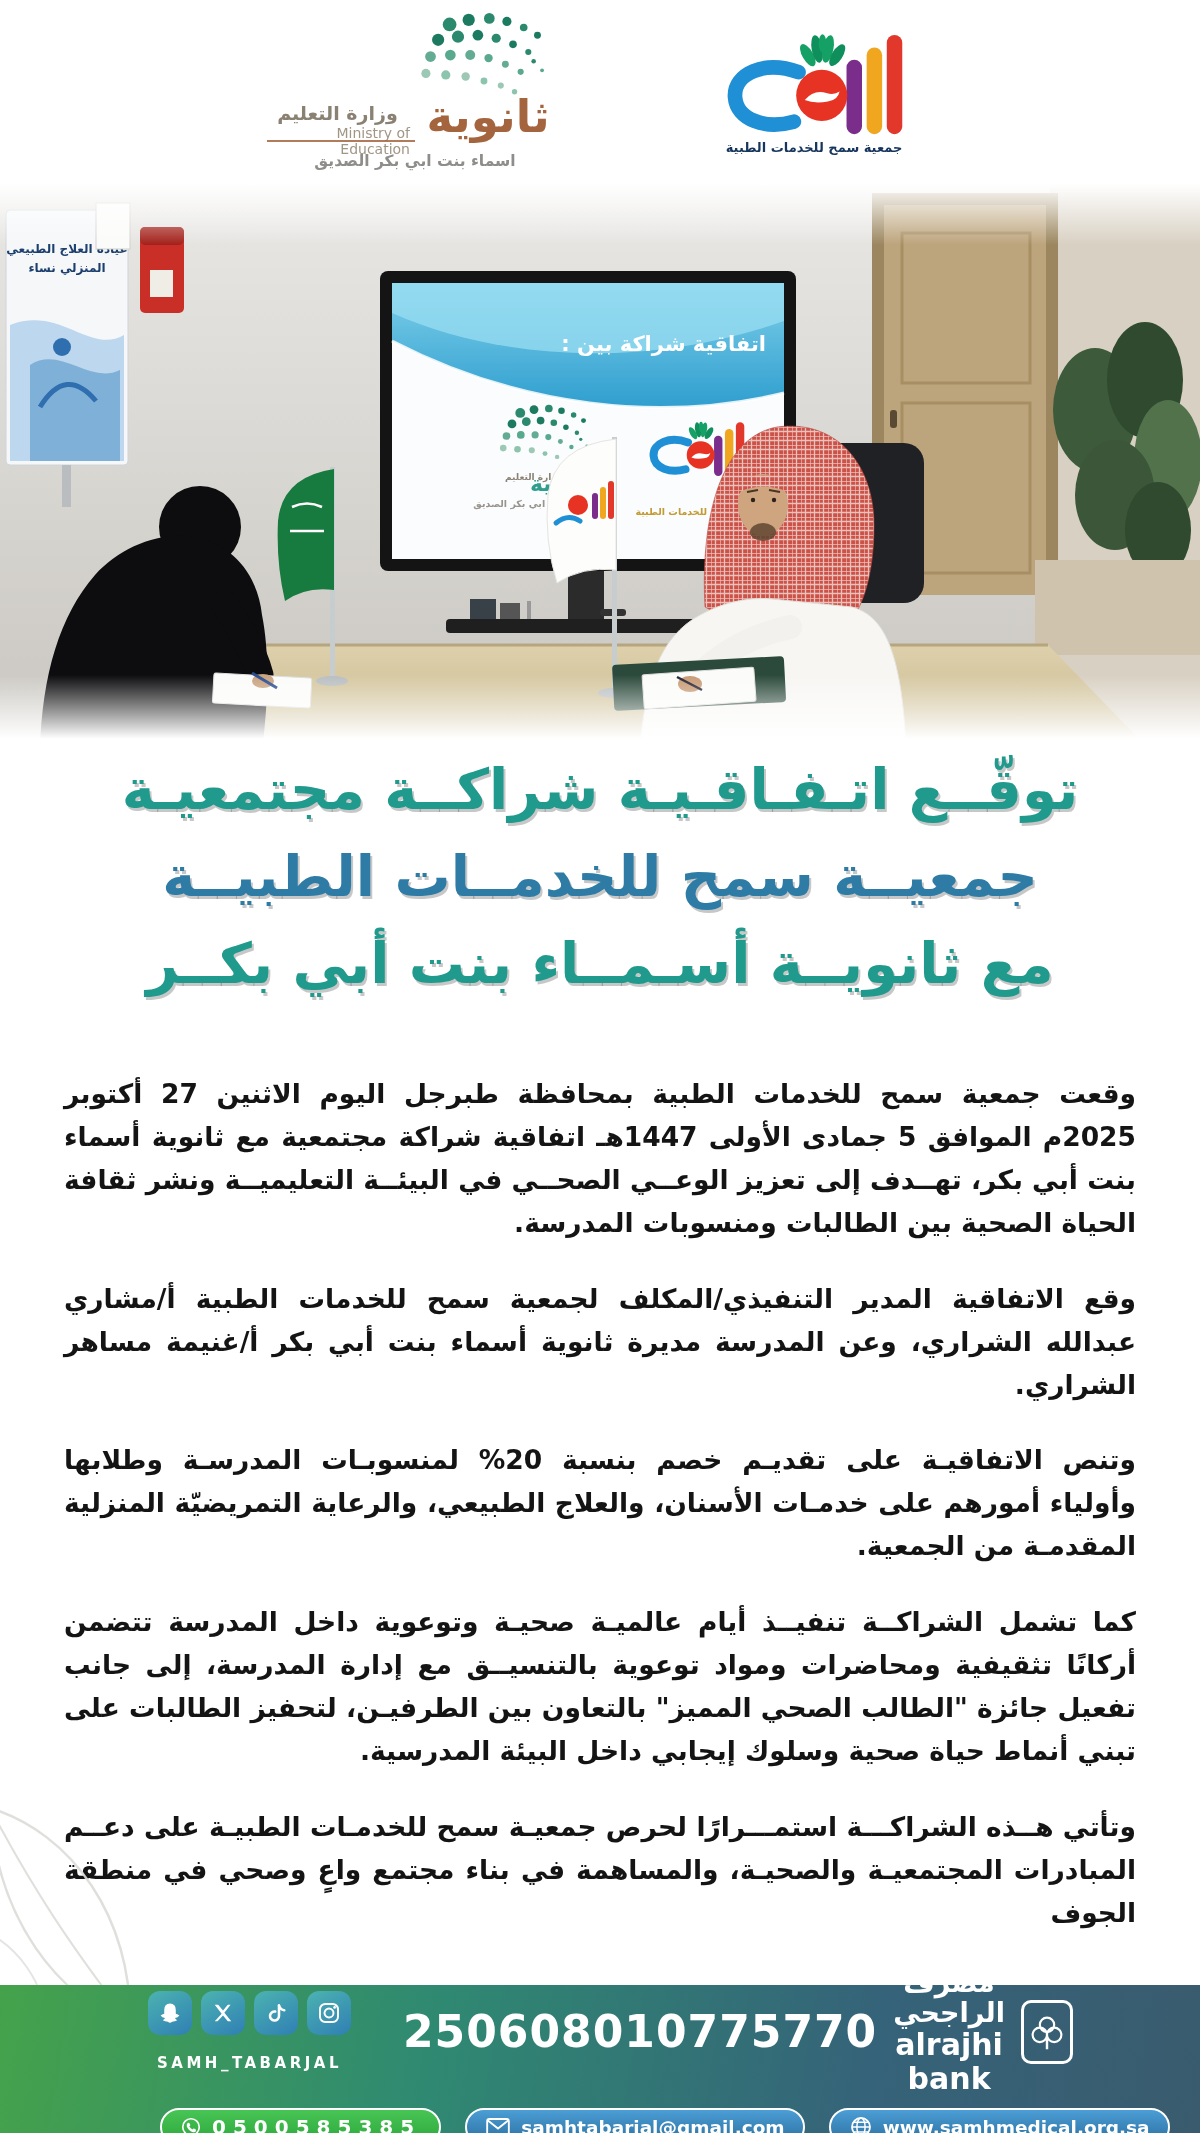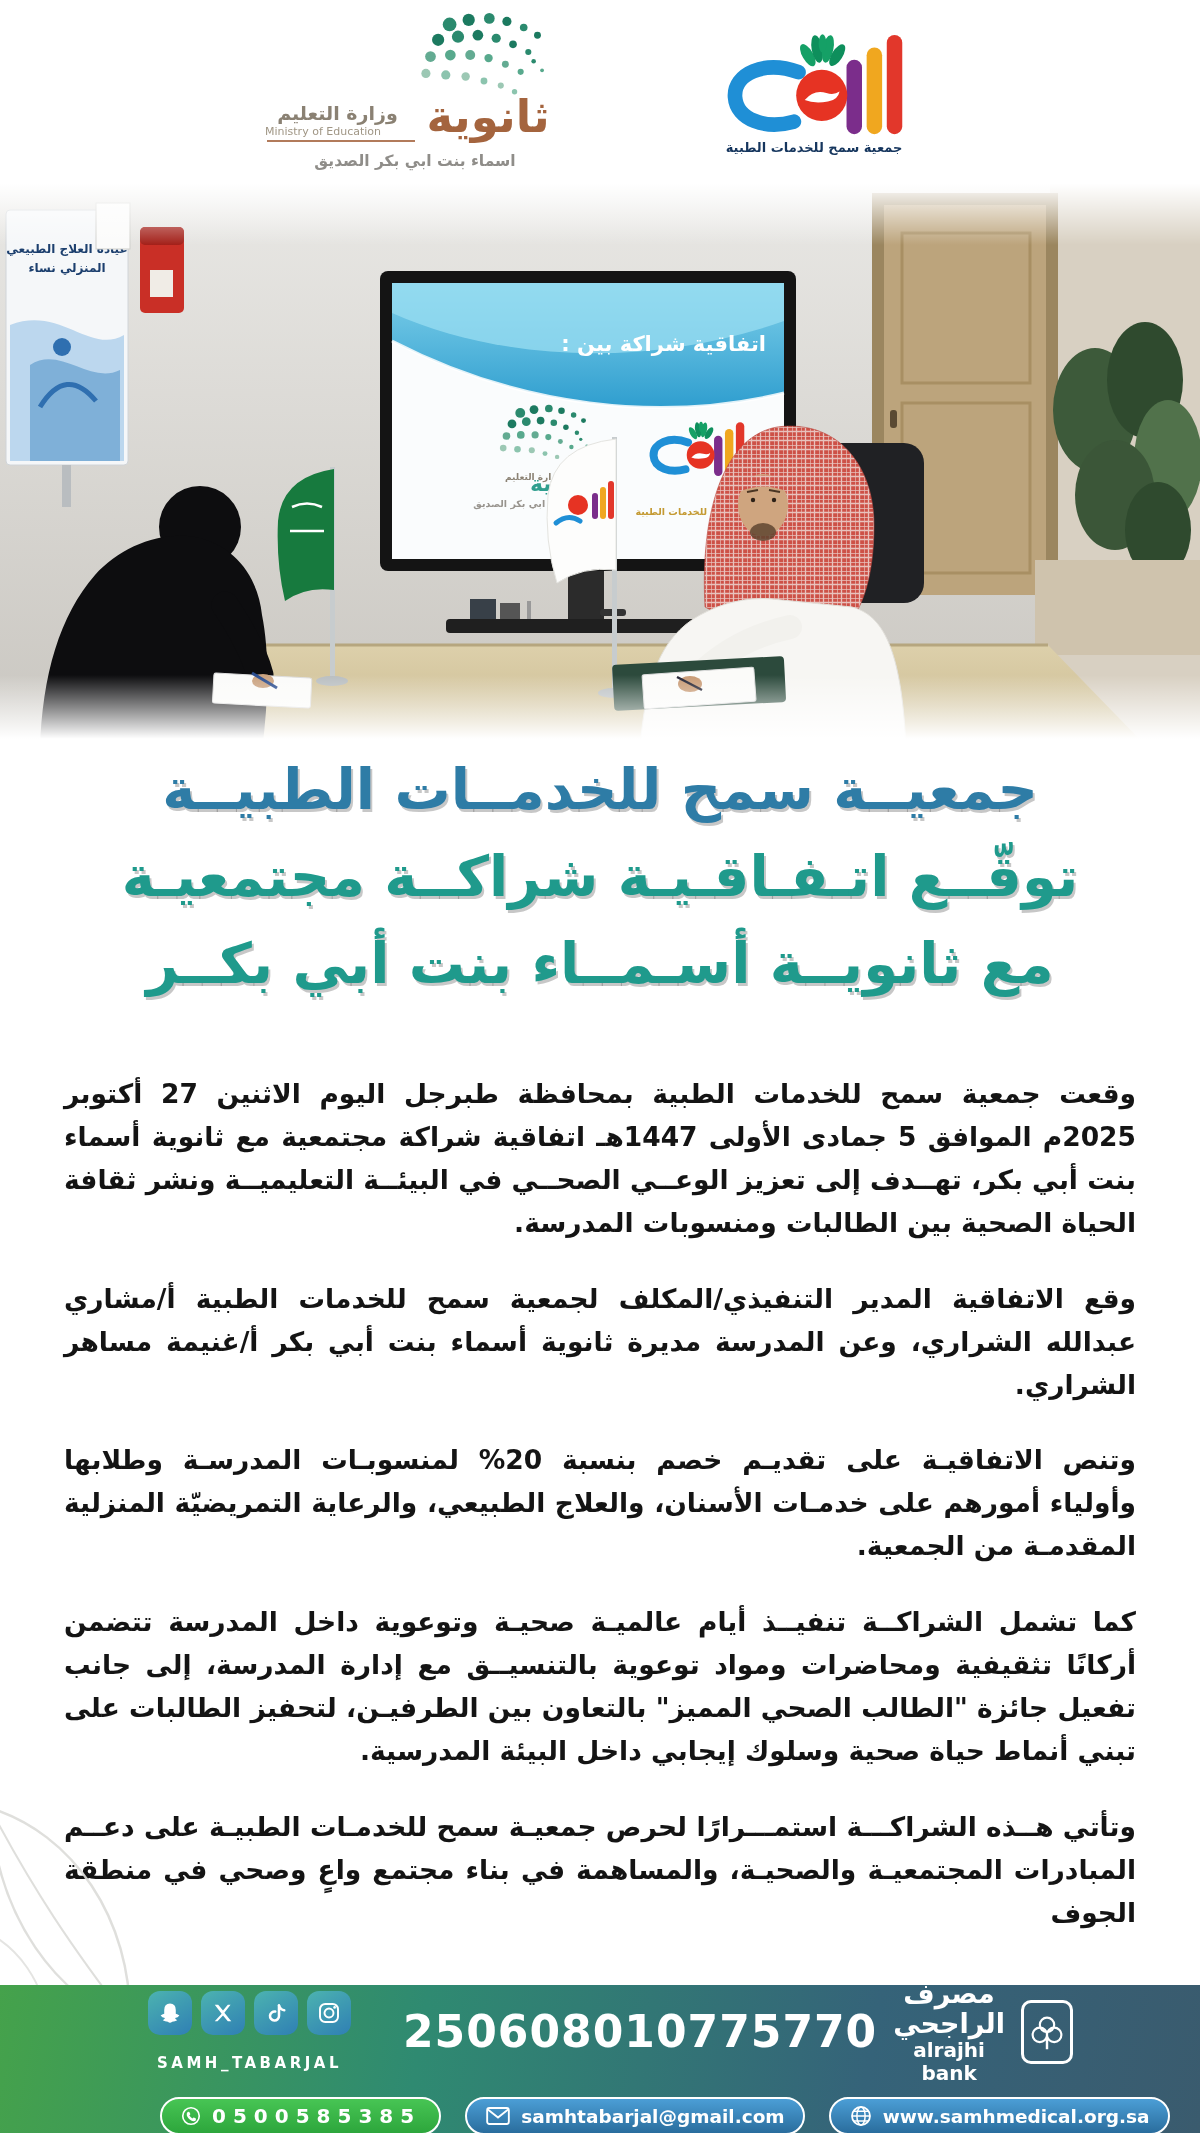--- a/index.html
+++ b/index.html
@@ -5,21 +5,21 @@
   * { margin:0; padding:0; box-sizing:border-box; }
   html,body { background:#fff; }
   body { font-family:"DejaVu Sans","Liberation Sans",sans-serif; }
   .page { position:relative; width:1200px; height:2133px; margin:0 auto; background:#fff; overflow:hidden; }
 
   
   .header { position:absolute; top:0; left:0; width:1200px; height:175px; background:#fff; z-index:5; }
   .moe { position:absolute; left:265px; top:10px; width:300px; height:165px; }
   .moe-dots-svg { position:absolute; left:112px; top:0; }
   .moe-min-ar { position:absolute; left:0; top:92px; width:145px; text-align:center; font-size:19px; font-weight:bold; color:#8a8173; direction:rtl; }
-  .moe-min-en { position:absolute; left:0; top:115px; width:145px; text-align:left; font-size:11px; color:#a09685; }
+  .moe-min-en { position:absolute; left:0; top:115px; width:145px; text-align:right; font-size:14px; color:#a09685; }
   .moe-underline { position:absolute; left:2px; top:130px; width:148px; height:2px; background:#a4643e; opacity:.85; }
   .moe-school-type { position:absolute; left:148px; top:84px; width:150px; text-align:center; font-size:45px; font-weight:bold; color:#a4643e; direction:rtl; line-height:1; }
   .moe-school-name { position:absolute; left:0; top:142px; width:300px; text-align:center; font-size:15.5px; font-weight:bold; color:#8f8d89; direction:rtl; }
   .samh { position:absolute; left:700px; top:18px; width:228px; height:150px; }
   .samh-caption { position:absolute; left:0; top:122px; width:228px; text-align:center; font-size:13px; font-weight:bold; color:#16365e; direction:rtl; }
 
   
   .photo { position:absolute; top:175px; left:0; width:1200px; height:575px; }
   .photo svg.scene { display:block; width:1200px; height:575px; }
   .fade { position:absolute; left:0; width:100%; pointer-events:none; }
@@ -48,21 +48,21 @@
   .tiles { display:flex; justify-content:center; gap:9px; }
   .tile { width:44px; height:44px; border-radius:12px; background:linear-gradient(150deg,#4cb3b0,#2f7fb4);
           display:flex; align-items:center; justify-content:center; }
   .handle { margin-top:19px; font-size:15px; font-weight:bold; letter-spacing:3.5px; }
   .divider { width:3px; height:74px; background:rgba(255,255,255,.9); border-radius:2px; margin:0 10px; }
   .account { direction:ltr; }
   .acc-num { font-size:44px; font-weight:bold; line-height:1; letter-spacing:1px; }
   .iban { font-size:19.5px; font-weight:bold; letter-spacing:1.5px; margin-top:5px; }
   .bank { text-align:center; line-height:1.12; }
   .bank-ar { font-size:27px; font-weight:bold; direction:rtl; }
-  .bank-en { font-size:20px; font-weight:bold; }
+  .bank-en { font-size:30px; font-weight:bold; }
   .bank-logo { width:64px; height:64px; border:3px solid #fff; border-radius:10px;
                display:flex; align-items:center; justify-content:center; }
   .f-row2 { display:flex; gap:24px; margin-top:13px; margin-left:12px; }
   .pill { height:38px; border:2.5px solid #fff; border-radius:20px; display:flex; align-items:center;
           gap:10px; padding:0 18px; font-weight:bold; }
   .pill.green { background:linear-gradient(180deg,#47c554,#2da63c); }
   .pill.blue  { background:linear-gradient(180deg,#4b9ed6,#2a6d9d); }
   .pill .phone-txt { font-size:20px; letter-spacing:7px; direction:ltr; }
   .pill .pill-txt { font-size:18.5px; direction:ltr; }
 </style>
@@ -273,22 +273,22 @@
         <ellipse cx="690" cy="509" rx="12" ry="8" fill="#c89a74"></ellipse>
         <line x1="677" y1="502" x2="702" y2="515" stroke="#223" stroke-width="2.5"></line>
       </g>
       <rect x="40" y="565" width="1110" height="10" fill="rgba(0,0,0,0.08)"></rect>
     </svg>
     <div class="fade top"></div>
     <div class="fade bottom"></div>
   </div>
 
   <section class="headline">
+    <div class="hl l2">توقّــع اتـفـاقـيـة شراكــة مجتمعيـة</div>
     <div class="hl l1">جمعيــة سمح للخدمــات الطبيــة</div>
-    <div class="hl l2">توقّــع اتـفـاقـيـة شراكــة مجتمعيـة</div>
     <div class="hl l3">مع ثانويــة أسـمــاء بنت أبي بكــر</div>
   </section>
 
   <section class="article">
     <p>وقعت جمعية سمح للخدمات الطبية بمحافظة طبرجل اليوم الاثنين 27 أكتوبر 2025م الموافق 5 جمادى الأولى 1447هـ اتفاقية شراكة مجتمعية مع ثانوية أسماء بنت أبي بكر، تهــدف إلى تعزيز الوعــي الصحــي في البيئــة التعليميــة ونشر ثقافة الحياة الصحية بين الطالبات ومنسوبات المدرسة.</p>
     <p>وقع الاتفاقية المدير التنفيذي/المكلف لجمعية سمح للخدمات الطبية أ/مشاري عبدالله الشراري، وعن المدرسة مديرة ثانوية أسماء بنت أبي بكر أ/غنيمة مساهر الشراري.</p>
     <p>وتنص الاتفاقيـة على تقديـم خصم بنسبة 20% لمنسوبـات المدرسـة وطلابها وأولياء أمورهم على خدمـات الأسنان، والعلاج الطبيعي، والرعاية التمريضيّة المنزلية المقدمـة من الجمعية.</p>
     <p>كما تشمل الشراكــة تنفيــذ أيام عالميـة صحيـة وتوعوية داخل المدرسة تتضمن أركانًا تثقيفية ومحاضرات ومواد توعوية بالتنسيــق مع إدارة المدرسة، إلى جانب تفعيل جائزة "الطالب الصحي المميز" بالتعاون بين الطرفيـن، لتحفيز الطالبات على تبني أنماط حياة صحية وسلوك إيجابي داخل البيئة المدرسية.</p>
     <p>وتأتي هــذه الشراكـــة استمـــرارًا لحرص جمعيـة سمح للخدمـات الطبيـة على دعــم المبادرات المجتمعيـة والصحيـة، والمساهمة في بناء مجتمع واعٍ وصحي في منطقة الجوف</p>
   </section>

